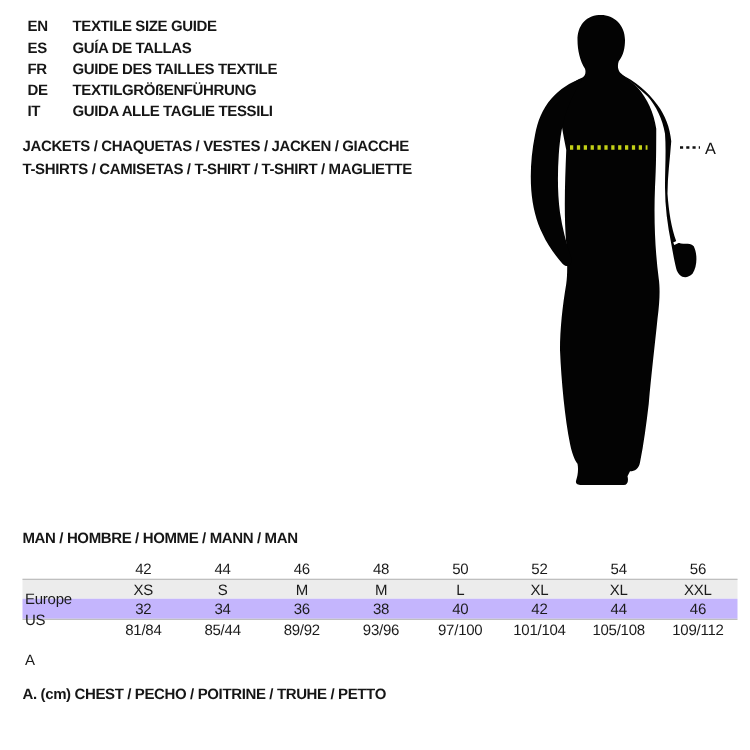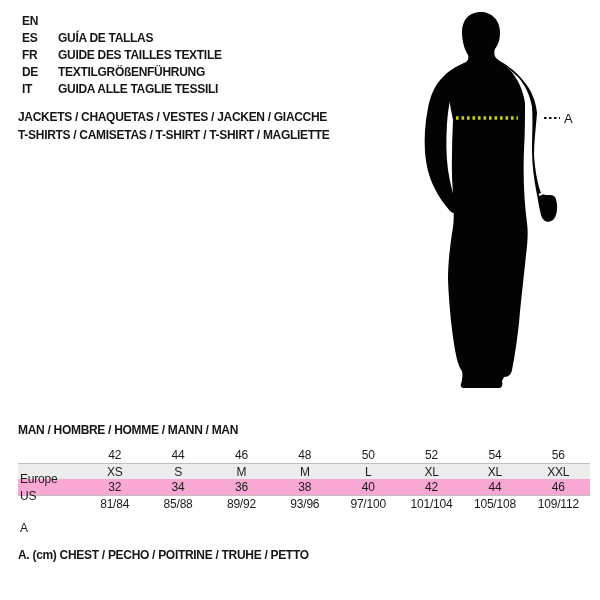--- a/index.html
+++ b/index.html
@@ -44,20 +44,21 @@
               font-weight:700; letter-spacing:-0.3px; white-space:nowrap; }
 </style>
 </head>
 <body>
 
 <div class="canvas">
 
   <div class="lang-block">
     <div class="lang-row">
       <span class="lang-code">EN</span>
+      <span class="lang-label">TEXTILE SIZE GUIDE</span>
     </div>
     <div class="lang-row">
       <span class="lang-code">ES</span>
       <span class="lang-label">GUÍA DE TALLAS</span>
     </div>
     <div class="lang-row">
       <span class="lang-code">FR</span>
       <span class="lang-label">GUIDE DES TAILLES TEXTILE</span>
     </div>
     <div class="lang-row">
@@ -166,36 +167,36 @@
       <span class="val">XS</span>
       <span class="val">S</span>
       <span class="val">M</span>
       <span class="val">M</span>
       <span class="val">L</span>
       <span class="val">XL</span>
       <span class="val">XL</span>
       <span class="val">XXL</span>
     </div>
 
-    <div class="st-row" style="background:#f9a8d4;">
+    <div class="st-row" style="background:#c4b5fd;">
       <span class="lbl"></span>
       <span class="val">32</span>
       <span class="val">34</span>
       <span class="val">36</span>
       <span class="val">38</span>
       <span class="val">40</span>
       <span class="val">42</span>
       <span class="val">44</span>
       <span class="val">46</span>
     </div>
 
     <div class="st-row b-top">
       <span class="lbl">A</span>
       <span class="val">81/84</span>
-      <span class="val">85/88</span>
+      <span class="val">85/44</span>
       <span class="val">89/92</span>
       <span class="val">93/96</span>
       <span class="val">97/100</span>
       <span class="val">101/104</span>
       <span class="val">105/108</span>
       <span class="val">109/112</span>
     </div>
   </div>
 
   <div class="footnote">A. (cm) CHEST / PECHO / POITRINE / TRUHE / PETTO</div>

